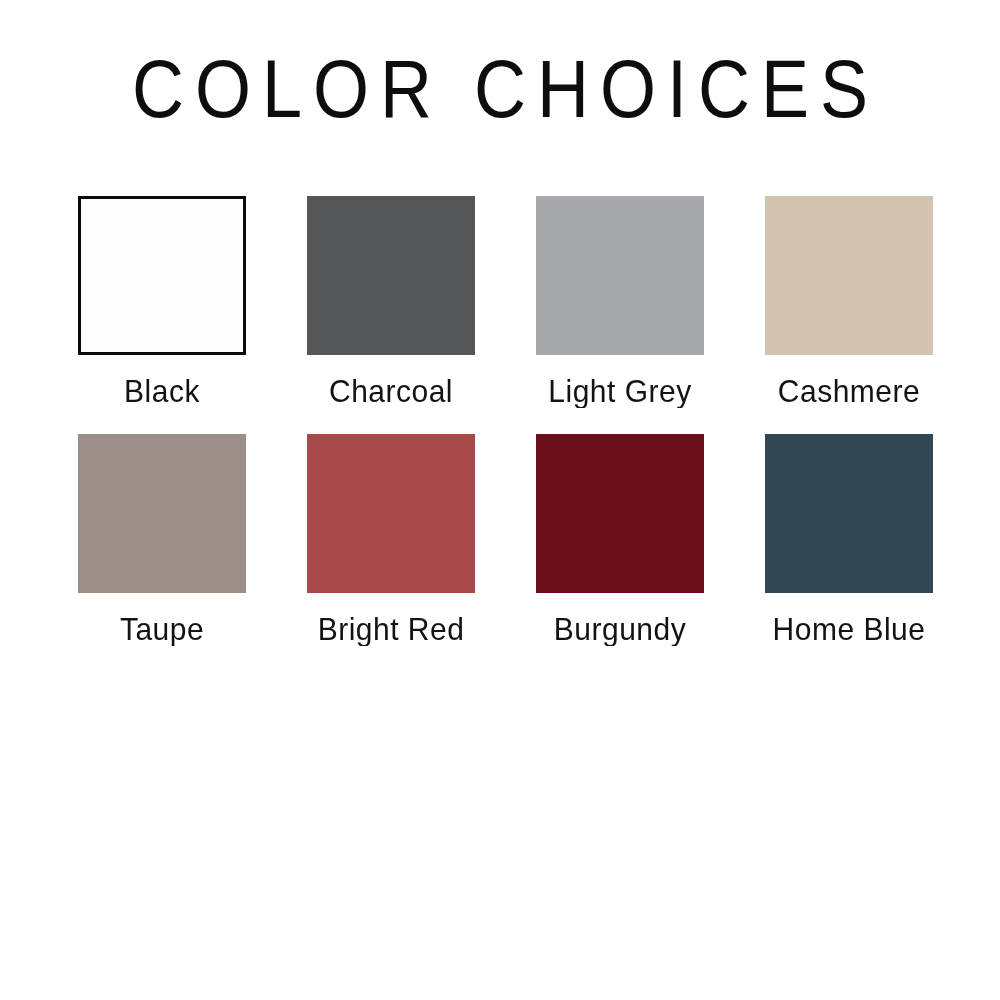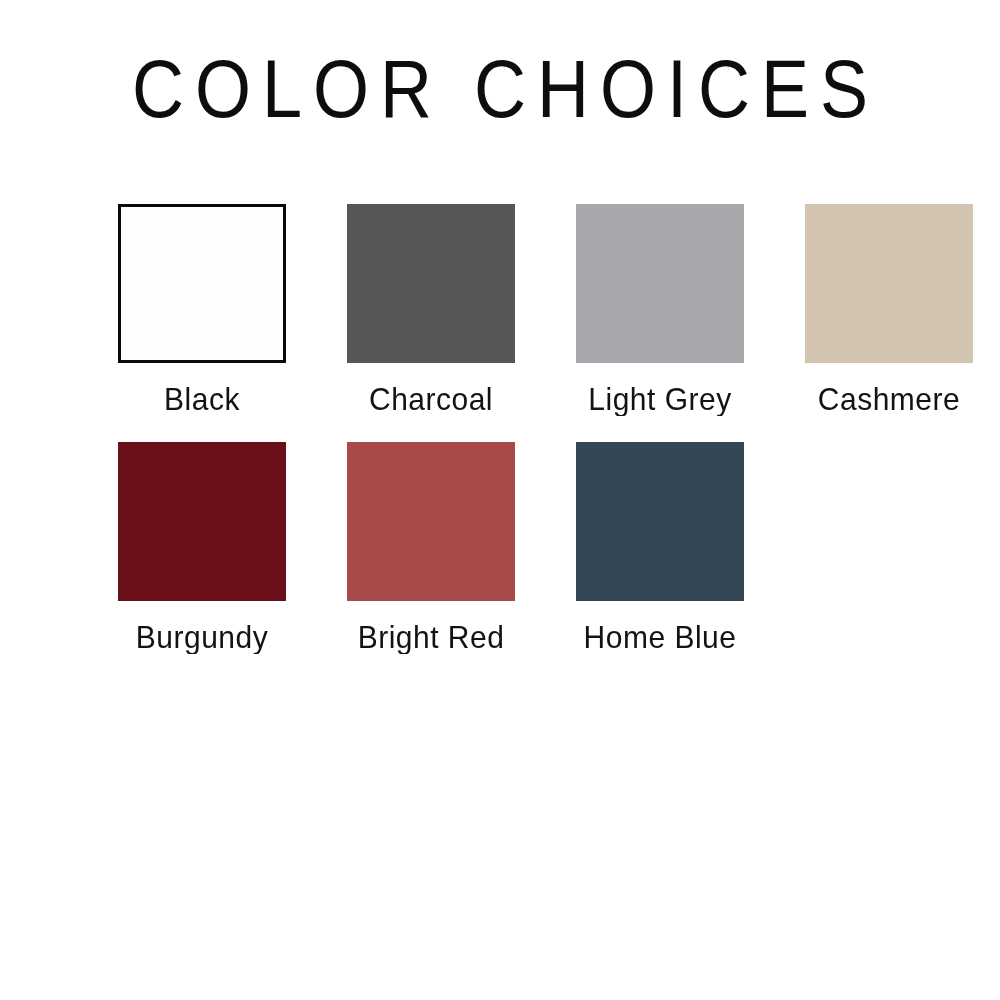--- a/index.html
+++ b/index.html
@@ -39,28 +39,27 @@
     text-indent: 11px;
     color: #0d0d0d;
     transform: scaleY(1.12);
     transform-origin: 50% 50%;
     white-space: nowrap;
   }
 
   
   .grid {
     position: absolute;
-    top: 204px;
+    top: 196px;
     left: 78px;
     width: 848px;
     display: grid;
     grid-template-columns: repeat(4, 168px);
     column-gap: 61px;
     row-gap: 0px;
-    margin-left: 40px;
   }
 
   .cell {
     width: 168px;
   }
 
   .swatch {
     width: 168px;
     height: 159px;
     display: block;
@@ -109,26 +108,30 @@
       </div>
       <div class="cell">
         <div class="swatch" style="background: rgb(166, 168, 171);"></div>
         <span class="swatch-label">Light Grey</span>
       </div>
       <div class="cell">
         <div class="swatch" style="background: rgb(211, 196, 178);"></div>
         <span class="swatch-label">Cashmere</span>
       </div>
       <div class="cell">
-        <div class="swatch" style="background: rgb(107, 15, 27);"></div>
-        <span class="swatch-label">Burgundy</span>
+        <div class="swatch" style="background: rgb(155, 142, 135);"></div>
+        <span class="swatch-label">Taupe</span>
       </div>
       <div class="cell">
         <div class="swatch" style="background: rgb(168, 74, 74);"></div>
         <span class="swatch-label">Bright Red</span>
+      </div>
+      <div class="cell">
+        <div class="swatch" style="background: rgb(107, 15, 27);"></div>
+        <span class="swatch-label">Burgundy</span>
       </div>
       <div class="cell">
         <div class="swatch" style="background: rgb(50, 70, 84);"></div>
         <span class="swatch-label">Home Blue</span>
       </div>
     </div>
 
 </div>
 
 </body></html>

